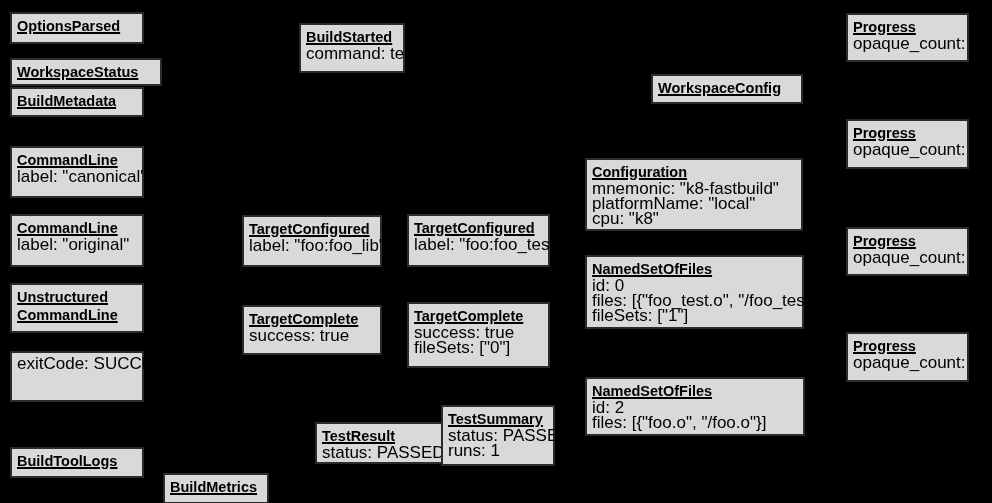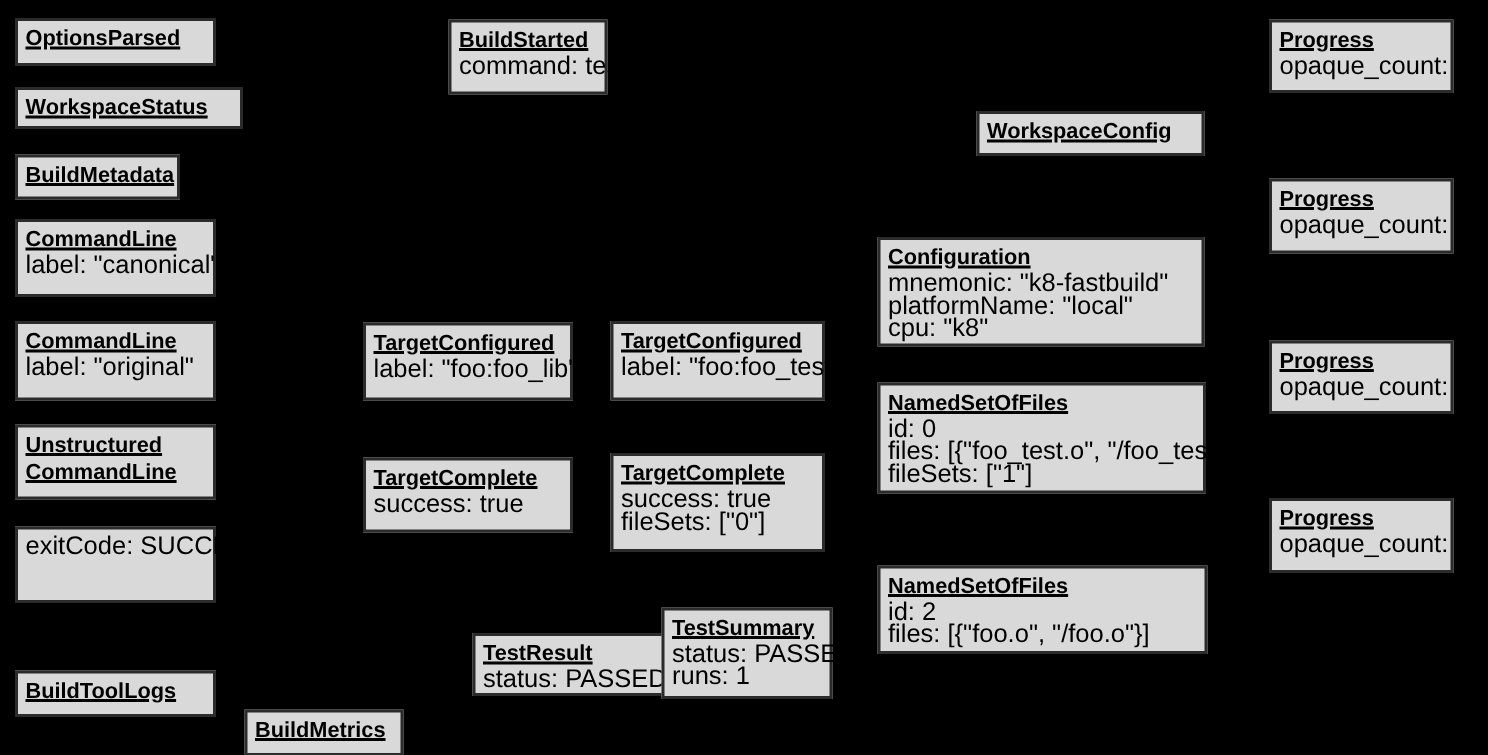--- a/index.html
+++ b/index.html
@@ -39,21 +39,21 @@
 <div class="canvas">
 
   <div class="node" style="left:10px;top:12px;width:134px;height:32px">
     <div class="node-title">OptionsParsed</div>
   </div>
 
   <div class="node" style="left:10px;top:58px;width:152px;height:28px">
     <div class="node-title">WorkspaceStatus</div>
   </div>
 
-  <div class="node" style="left:10px;top:103px;width:110px;height:30px">
+  <div class="node" style="left:10px;top:87px;width:134px;height:30px">
     <div class="node-title">BuildMetadata</div>
   </div>
 
   <div class="node" style="left:10px;top:146px;width:134px;height:52px">
     <div class="node-title">CommandLine</div>
     <div class="node-line">label: "canonical"</div>
   </div>
 
   <div class="node" style="left:10px;top:214px;width:134px;height:53px">
     <div class="node-title">CommandLine</div>
@@ -70,21 +70,21 @@
   </div>
 
   <div class="node" style="left:10px;top:447px;width:134px;height:31px">
     <div class="node-title">BuildToolLogs</div>
   </div>
 
   <div class="node" style="left:163px;top:473px;width:106px;height:31px">
     <div class="node-title">BuildMetrics</div>
   </div>
 
-  <div class="node" style="left:299px;top:13px;width:106px;height:50px">
+  <div class="node" style="left:299px;top:23px;width:106px;height:50px">
     <div class="node-title">BuildStarted</div>
     <div class="node-line">command: test</div>
   </div>
 
 
   <div class="node" style="left:242px;top:215px;width:140px;height:52px">
     <div class="node-title">TargetConfigured</div>
     <div class="node-line">label: "foo:foo_lib"</div>
   </div>
 

